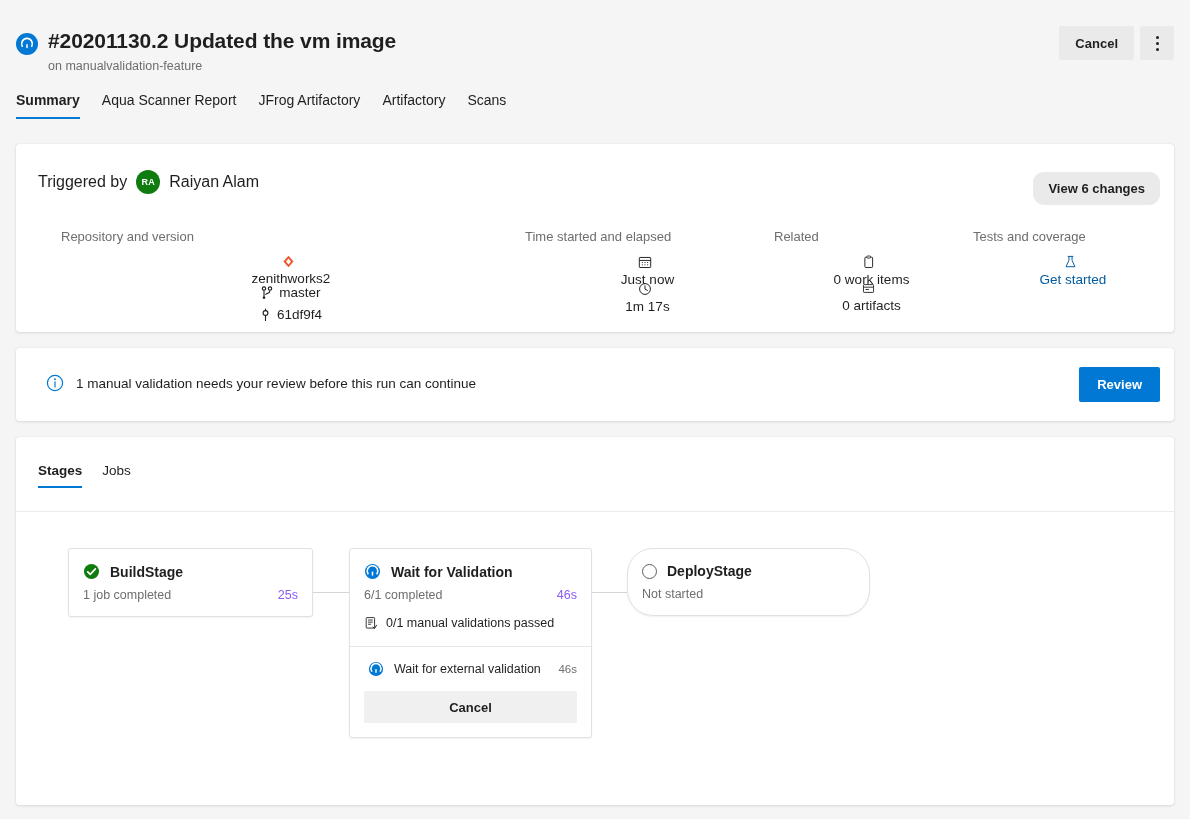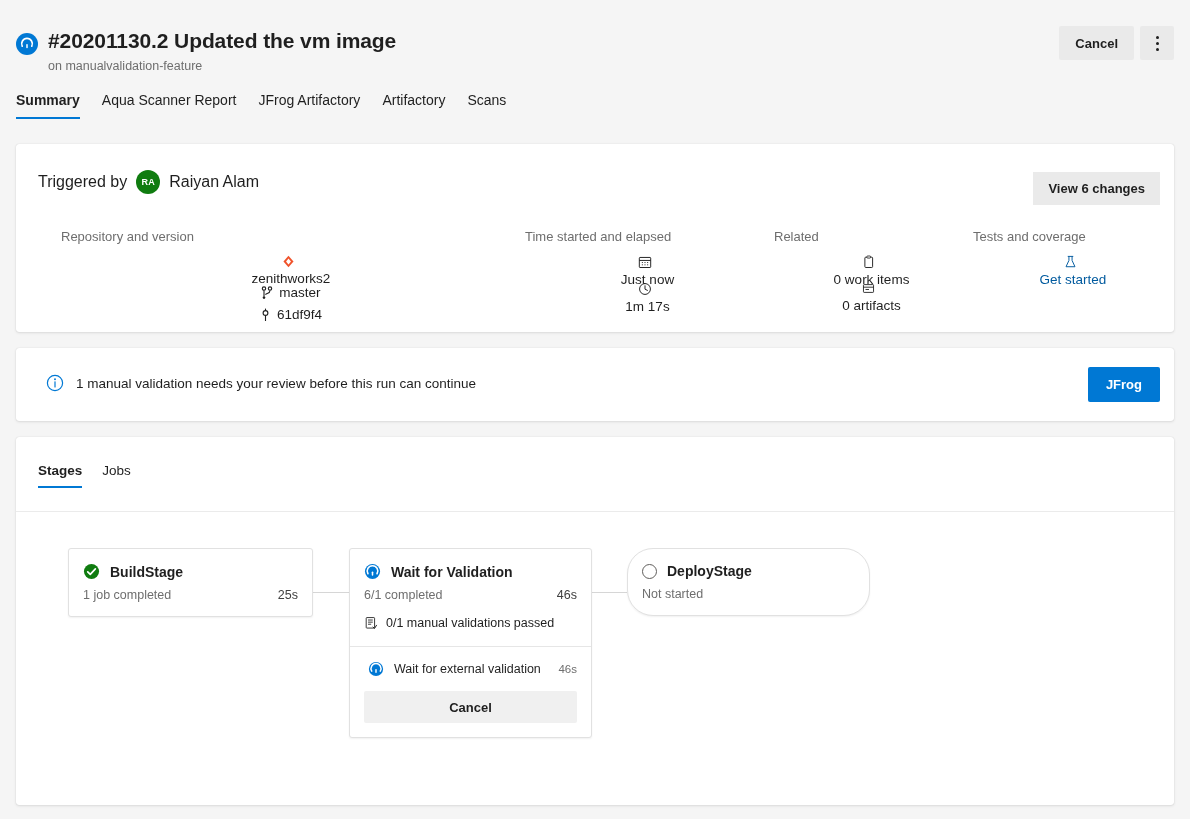--- a/index.html
+++ b/index.html
@@ -89,21 +89,21 @@
   }
   .avatar {
     width: 24px; height: 24px; border-radius: 50%;
     background: #107c10; color: #fff; font-size: 9px; font-weight: bold;
     display: flex; align-items: center; justify-content: center;
     margin: 0 9px; letter-spacing: 0.3px;
   }
 
   .btn-view-changes {
     position: absolute; right: 14px; top: 28px;
-    background: #eaeaea; border: none; border-radius: 0;
+    background: #eaeaea; border: none; border-radius: 11px;
     font-family: "Liberation Sans", sans-serif;
     font-size: 13px; font-weight: 600; color: #1f1f1f;
     height: 33px; padding: 0 15px; cursor: pointer;
   }
 
   .meta-cols { position: absolute; left: 0; top: 85px; width: 100%; }
   .meta-col { position: absolute; top: 0; }
   .meta-head {
     font-size: 13px; color: #6e6e6e; margin-bottom: 10px; line-height: 16px;
   }
@@ -163,21 +163,21 @@
   .stage-head {
     display: flex; align-items: center; padding: 14px 14px 0 14px;
     font-size: 14px; font-weight: bold; color: #1f1f1f;
   }
   .stage-head .sic { margin-right: 10px; display: inline-flex; flex: 0 0 auto; }
   .stage-sub {
     display: flex; align-items: center; justify-content: space-between;
     padding: 8px 14px 14px 14px;
     font-size: 12.5px; color: #6e6e6e;
   }
-  .stage-sub .dur { color: #404040; }
+  .stage-sub .dur { color: #8b5cf6; }
 
   .check-row {
     display: flex; align-items: center; padding: 0 14px 16px 14px;
     font-size: 12.5px; color: #1f1f1f;
   }
   .check-row .sic { margin-right: 8px; display: inline-flex; flex: 0 0 auto; }
 
   .inner-divider { height: 1px; background: #e6e6e6; margin: 0; }
 
   .task-row {
@@ -352,21 +352,21 @@
 
   <div class="card" id="validation-card">
     <span class="val-info-ic">
       <svg width="18" height="18" viewBox="0 0 18 18">
         <circle cx="9" cy="9" r="7.6" fill="none" stroke="#0078d4" stroke-width="1.2"></circle>
         <circle cx="9" cy="5.3" r="0.95" fill="#0078d4"></circle>
         <path d="M9 7.8 L9 13" stroke="#0078d4" stroke-width="1.2" stroke-linecap="round"></path>
       </svg>
     </span>
     <div class="val-msg">1 manual validation needs your review before this run can continue</div>
-    <button class="btn-primary">JFrog</button>
+    <button class="btn-primary">Review</button>
   </div>
 
   <div class="card" id="stages-card">
 
     <div class="stage-tabbar">
       <div class="stab active">Stages</div>
       <div class="stab">Jobs</div>
     </div>
     <div class="stage-divider"></div>
 

